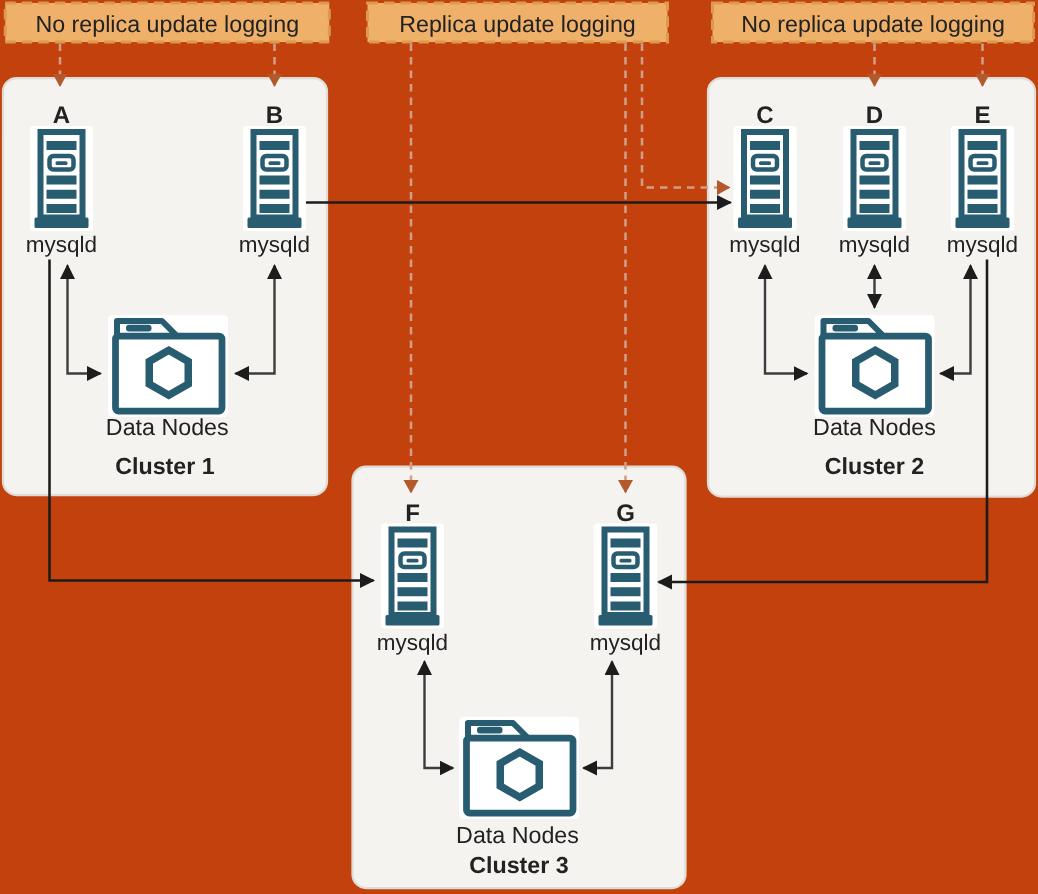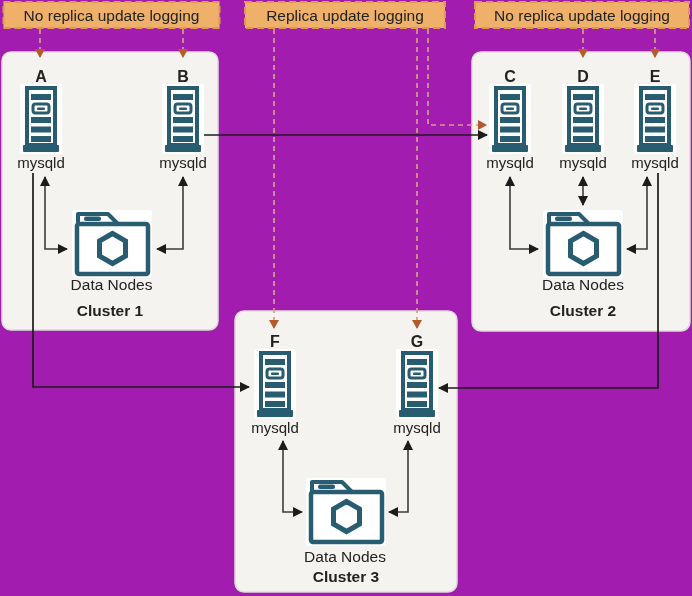--- a/index.html
+++ b/index.html
@@ -8,21 +8,21 @@
     --annotation-dash:#CF9E88;
     --annotation-arrow:#B4592B;
     --cluster-fill:#F4F3F0;
     --cluster-border:#DEDCD7;
     --icon-teal:#285D71;
     --line-black:#1C1C1C;
     --line-gray:#3C3C3C;
     --text-color:#222222;
   }
   html,body{margin:0;padding:0;background:#ffffff;}
-  .stage{width:692px;height:596px;position:relative;background:#a21caf;
+  .stage{width:692px;height:596px;position:relative;background:#c2410c;
          font-family:"Liberation Sans", sans-serif;}
   svg text{fill:var(--text-color);text-anchor:middle;
            font-family:"Liberation Sans", sans-serif;}
   .ann-box{fill:var(--annotation-fill);stroke:var(--annotation-border);
            stroke-width:2;stroke-dasharray:7 4;}
   .ann-text{font-size:15.5px;}
   .cluster-box{fill:var(--cluster-fill);stroke:var(--cluster-border);stroke-width:1.5;}
   .node-letter{font-size:16px;font-weight:600;}
   .node-label{font-size:15px;}
   .dn-label{font-size:15.5px;}

